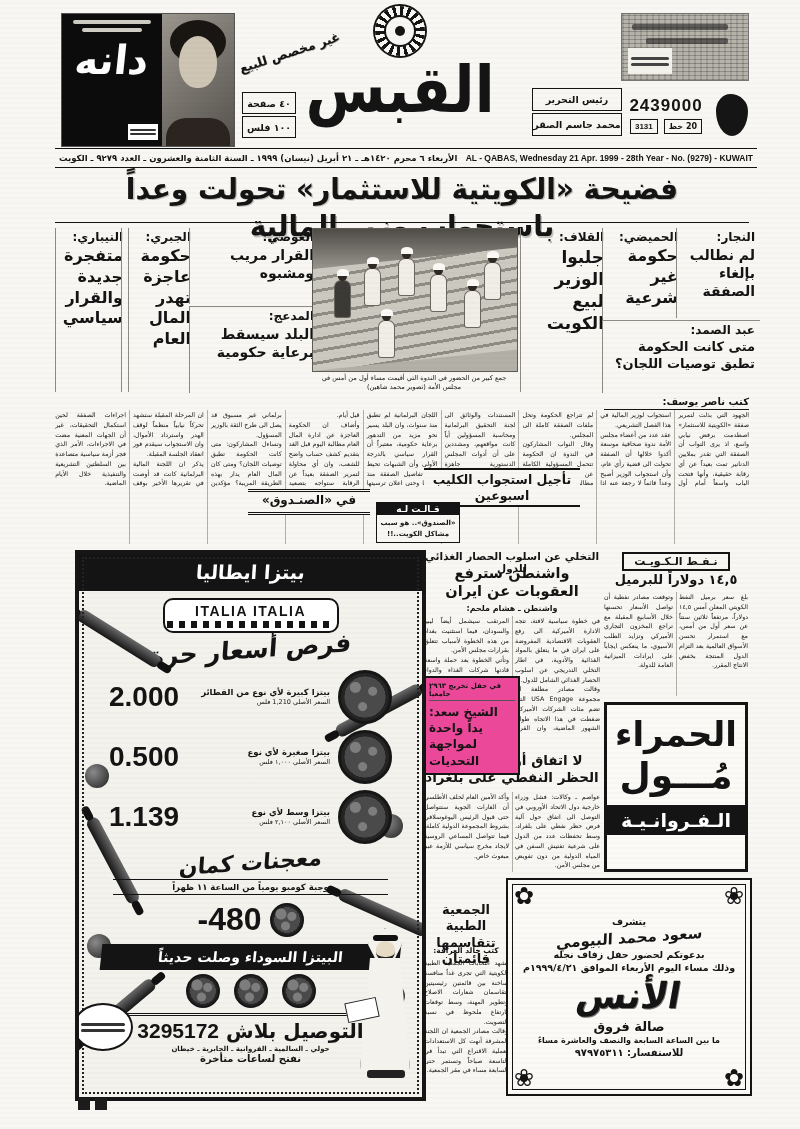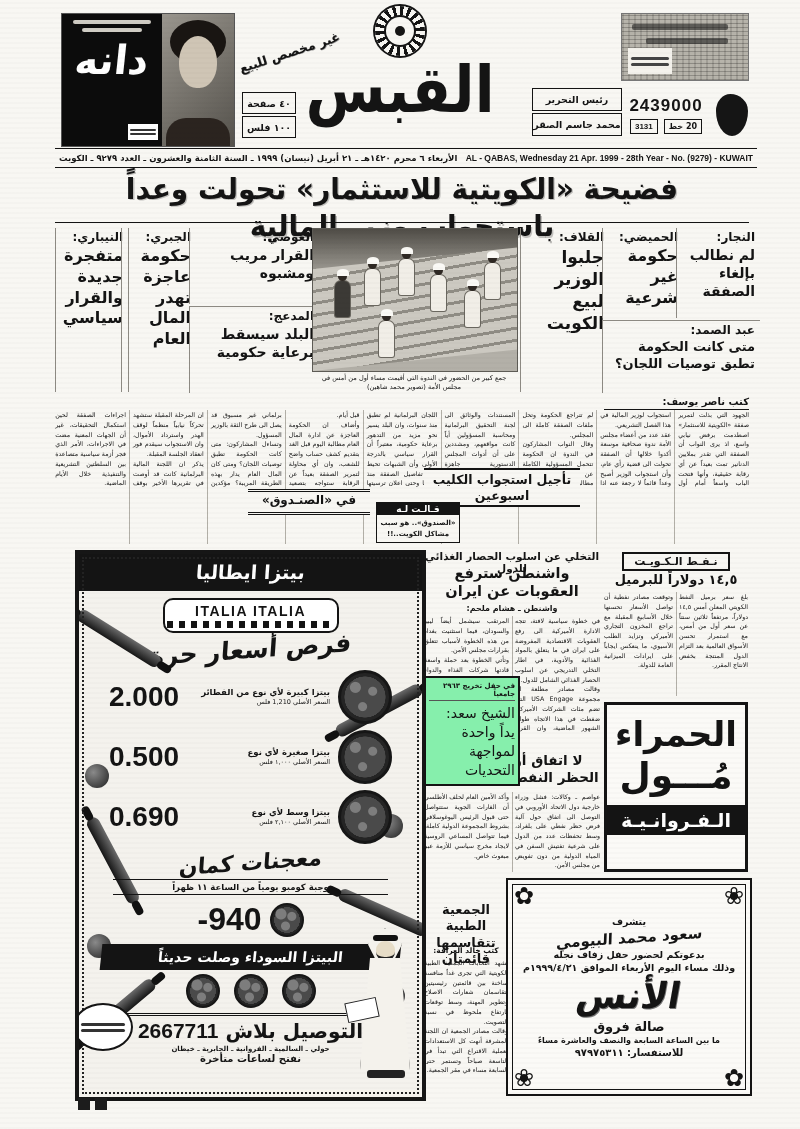--- a/index.html
+++ b/index.html
@@ -89,23 +89,23 @@
   .qalat-b{font-size:7px;font-weight:bold;text-align:center;padding:3px 2px;line-height:1.5;}
 
   
   .kicker{font-size:10.5px;font-weight:900;text-align:center;}
   .h2{font-weight:900;text-align:center;line-height:1.25;}
   .byline{font-size:8px;font-weight:900;text-align:center;}
   .cols2{column-count:2;column-gap:6px;column-rule:1px solid #b2afa7;
          font-size:6.3px;line-height:1.55;text-align:justify;}
   .cols1{font-size:6.3px;line-height:1.55;text-align:justify;}
 
-  .saadbox{border:2px solid #141414;background:#86efac;padding:4px 3px;text-align:right;z-index:3;}
+  .saadbox{border:2px solid #141414;background:#ec4899;padding:4px 3px;text-align:left;z-index:3;}
   .saad-k{font-size:7px;font-weight:bold;border-bottom:1px solid #555;padding-bottom:2px;margin-bottom:3px;}
-  .saad-h{font-size:14px;font-weight:400;line-height:1.35;}
+  .saad-h{font-size:12px;font-weight:700;line-height:1.35;}
 
   .oil-title{display:inline-block;border:2px solid #141414;padding:1px 10px;font-size:11px;font-weight:900;}
   .oil-price{font-size:13px;font-weight:900;text-align:center;}
 
   .hamra{border:3px solid #141414;background:#fbfaf7;text-align:center;padding-top:10px;}
   .hamra-1{font-size:34px;font-weight:900;line-height:1.15;}
   .hamra-2{font-size:36px;font-weight:900;letter-spacing:5px;line-height:1.2;}
   .hamra-3{margin-top:8px;background:#141414;color:#fff;font-size:19px;font-weight:900;padding:4px 0;letter-spacing:2px;}
 
   .invite{border:2px solid #141414;background:#fbfaf7;}
@@ -333,38 +333,38 @@
         <span class="pz-note">السعر الأصلي ١,٠٠٠ فلس</span>
       </span>
       <span class="pz-price">0.500</span>
     </div>
     <div class="pz-row">
       <span class="pzza"></span>
       <span class="pz-label">
         <span>بيتزا وسط لأي نوع</span>
         <span class="pz-note">السعر الأصلي ٢,١٠٠ فلس</span>
       </span>
-      <span class="pz-price">0.690</span>
+      <span class="pz-price">1.139</span>
     </div>
 
     <div class="script" style="font-size:22px;">معجنات كمان</div>
     <div class="combo">وجبة كومبو يومياً من الساعة ١١ ظهراً</div>
     <div class="pz-row" style="justify-content:center;">
       <span class="pzza small"></span>
-      <span class="pz-price" style="font-size:32px;">-940</span>
+      <span class="pz-price" style="font-size:32px;">-480</span>
     </div>
     <div class="pz-black">البيتزا السوداء وصلت حديثاً</div>
     <div class="minis">
       <span class="pzza small"></span>
       <span class="pzza small"></span>
       <span class="pzza small"></span>
     </div>
     <div class="delivery">
       <span>التوصيل بلاش</span>
-      <span class="lat">2667711</span>
+      <span class="lat">3295172</span>
     </div>
     <div class="addr">حولي ـ السالمية ـ الفروانية ـ الجابرية ـ خيطان</div>
     <div class="late">نفتح لساعات متأخرة</div>
     <div class="round-badge" style="left:-6px;bottom:46px;">
       <span class="bar"></span>
       <span class="bar"></span>
     </div>
   </div>
 
   <div class="abs kicker" style="left:424px;top:550px;width:176px;">التخلي عن اسلوب الحصار الغذائي للدول</div>

